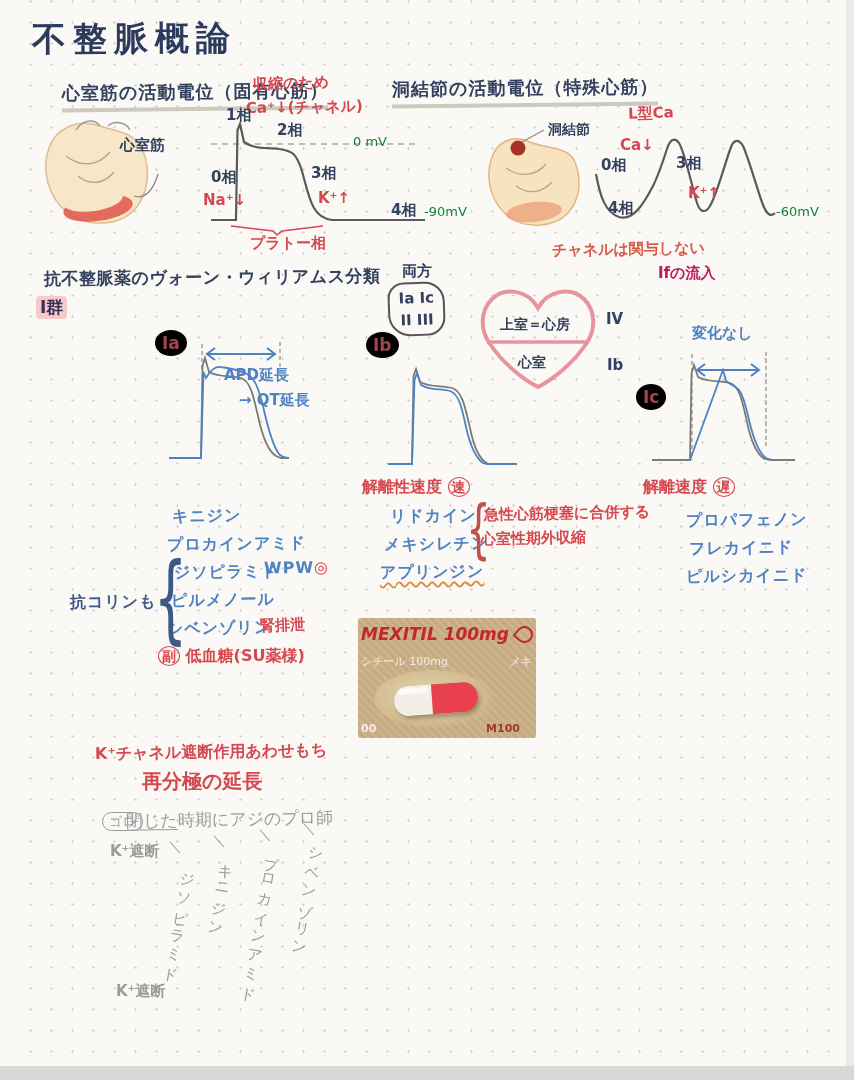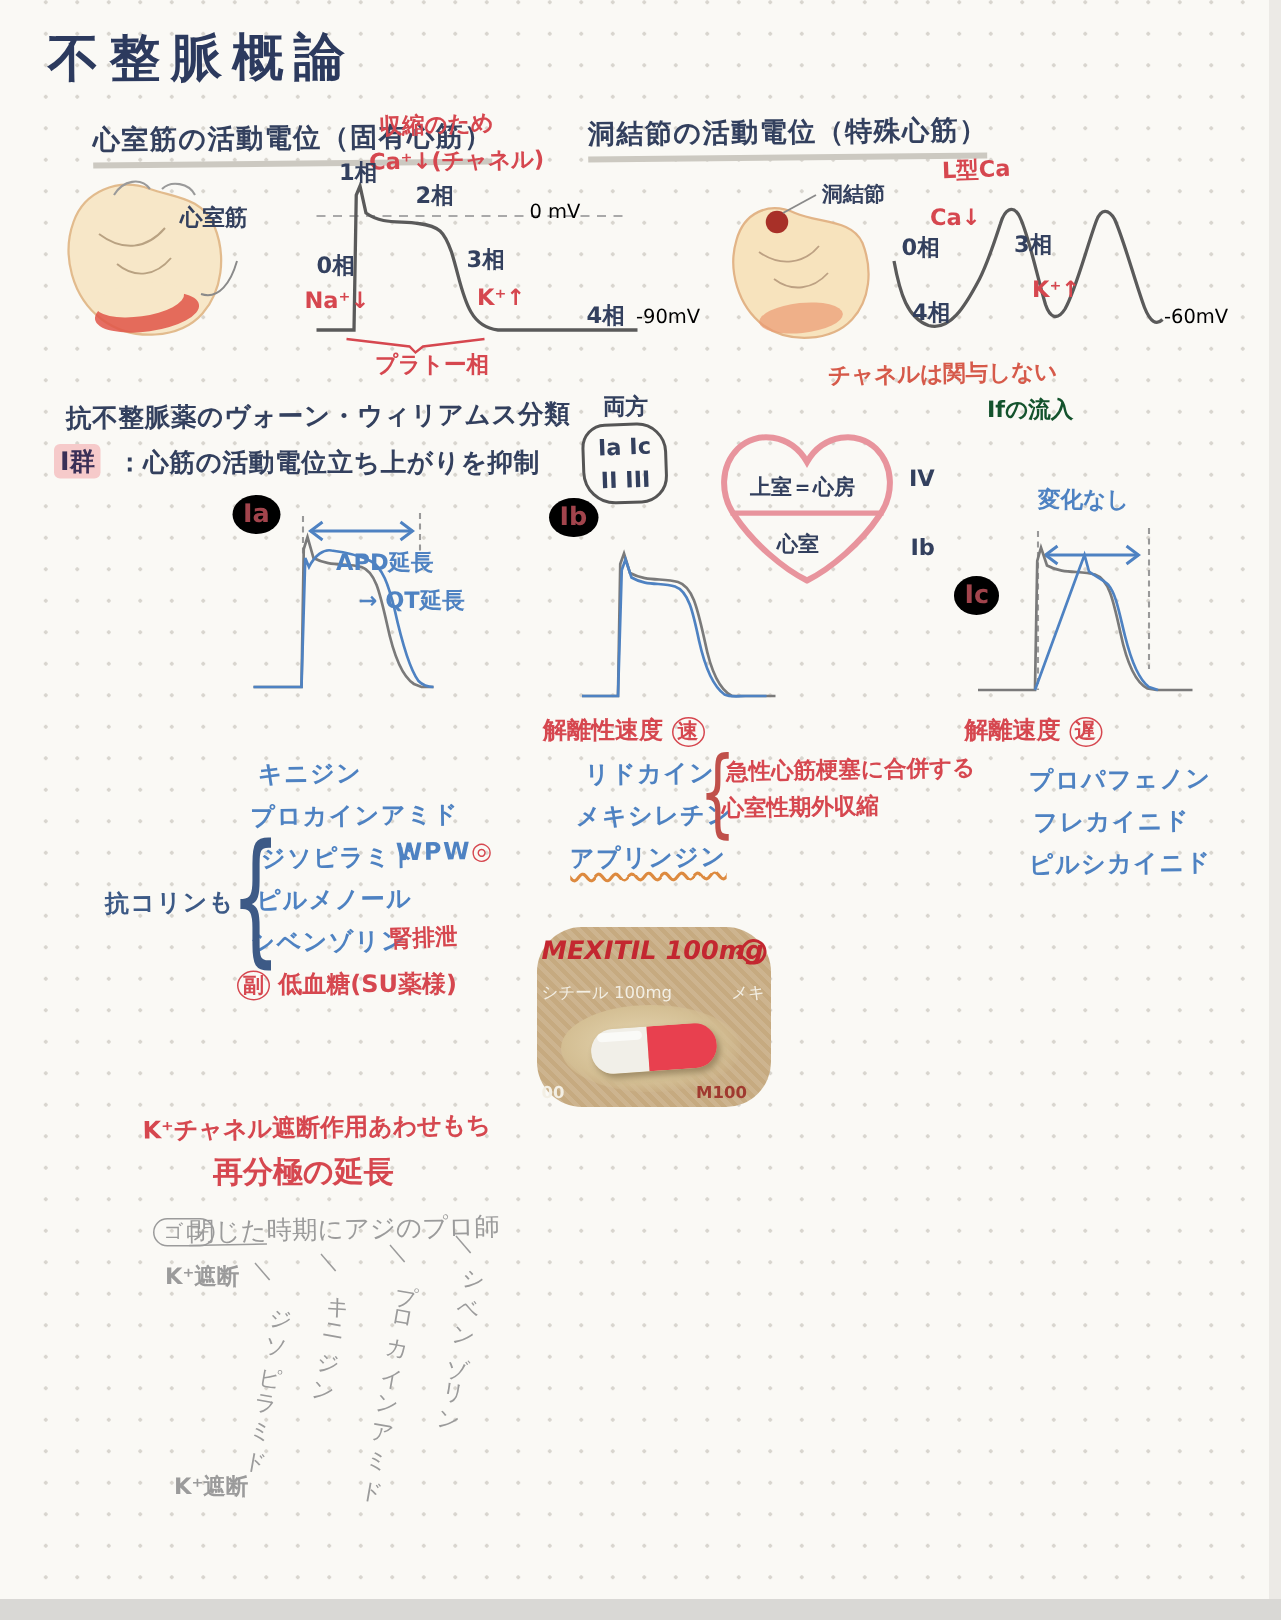--- a/index.html
+++ b/index.html
@@ -7,22 +7,22 @@
     background:#faf9f5;font-family:"DejaVu Sans",sans-serif;}
   #dots{position:absolute;left:14px;top:0;right:8px;bottom:16px;
     background-image:radial-gradient(#d8d5ce 1.1px,transparent 1.4px);
     background-size:21px 21px;background-position:6px 12px;}
   .edge-bottom{position:absolute;left:0;right:0;bottom:0;height:14px;background:#d9d8d5;}
   .edge-right{position:absolute;right:0;top:0;width:8px;height:1080px;background:#eceae6;}
   .abs{position:absolute;white-space:nowrap;}
   .navy{color:#33405e;}
   .blue{color:#4e82c2;}
   .red{color:#d6474f;}
-  .orange{color:#14532d;}
-  .gray{color:#000000;}
+  .orange{color:#be185d;}
+  .gray{color:#15803d;}
   .pencil{color:#9b9b9b;}
   .title{font-size:34px;font-weight:bold;color:#2c3a5e;letter-spacing:7px;transform:rotate(-0.4deg);}
   .heading{font-size:18px;font-weight:bold;letter-spacing:1px;border-bottom:4px solid #ccc9c1;
     padding-bottom:3px;transform:rotate(-0.6deg);}
   .h3{font-size:17px;font-weight:bold;letter-spacing:0.5px;}
   .lbl{font-size:15px;font-weight:bold;}
   .sm{font-size:13px;}
   .badge{background:#000000;border-radius:50%;padding:3px 7px;font-size:17px;font-weight:bold;color:#a2444c;}
   .pinkhl{background:#f6caca;border-radius:4px;padding:0 4px;font-weight:bold;color:#3a2f57;}
   .drug{font-size:16px;font-weight:bold;letter-spacing:1px;transform:rotate(-0.8deg);}
@@ -96,21 +96,20 @@
   <div class="abs lbl navy" style="left:601px;top:156px;">0相</div>
   <div class="abs lbl navy" style="left:676px;top:154px;">3相</div>
   <div class="abs lbl red" style="left:688px;top:184px;">K⁺↑</div>
   <div class="abs lbl navy" style="left:608px;top:199px;">4相</div>
   <div class="abs sm gray" style="left:776px;top:204px;">-60mV</div>
   <div class="abs lbl" style="left:552px;top:240px;color:#d65a4a;transform:rotate(-1deg);">チャネルは関与しない</div>
   <div class="abs lbl orange" style="left:658px;top:264px;">Ifの流入</div>
 
   <div class="abs h3 navy" style="left:44px;top:266px;transform:rotate(-0.5deg);">抗不整脈薬のヴォーン・ウィリアムス分類</div>
   <span class="abs pinkhl" style="left:36px;top:296px;font-size:17px;">I群</span>
-  <div class="abs h3 navy" style="left:78px;top:297px;">：心筋の活動電位立ち上がりを抑制</div>
 
   <div class="abs lbl navy" style="left:402px;top:262px;">両方</div>
   <div class="abs bubble navy" style="left:388px;top:282px;">
     <div>Ia Ic</div>
     <div>II III</div>
   </div>
 
   <svg class="abs" style="left:476px;top:284px;" width="124" height="112" viewBox="0 0 124 112">
     <path d="M 62 24 C 51 5 28 3 16 15 C 4 27 4 46 14 60 C 26 78 46 95 62 103 C 78 95 98 78 110 60 C 120 46 120 27 108 15 C 96 3 73 5 62 24 Z" fill="none" stroke="#e8949d" stroke-width="4"></path>
     <path d="M 11 58 H 113" fill="none" stroke="#e8949d" stroke-width="3.5"></path>
@@ -171,21 +170,21 @@
     <path d="M 45 114 L 75 32 L 78 24 L 81 35 C 86 39 90 40 94 44 C 99 50 101 62 105 78 C 109 94 114 107 121 112 L 127 114" fill="none" stroke="#4e82c2" stroke-width="1.8"></path>
   </svg>
   <div class="abs" style="left:643px;top:477px;font-size:16px;font-weight:bold;">
     <span class="red">解離速度</span>
     <span class="circ red">遅</span>
   </div>
   <div class="abs drug blue" style="left:686px;top:510px;">プロパフェノン</div>
   <div class="abs drug blue" style="left:689px;top:538px;">フレカイニド</div>
   <div class="abs drug blue" style="left:686px;top:566px;">ピルシカイニド</div>
 
-  <div class="abs photo" style="left:358px;top:618px;width:156px;height:120px;border-radius:30px;">
+  <div class="abs photo" style="left:358px;top:618px;width:178px;height:120px;">
     <div class="abs" style="left:3px;top:6px;font-size:17px;font-weight:bold;font-style:italic;color:#c32730;letter-spacing:0;">MEXITIL 100mg</div>
     <div class="abs" style="right:3px;top:8px;width:13px;height:13px;border:2.5px solid #c32730;border-radius:50% 50% 50% 0;transform:rotate(40deg);"></div>
     <div class="abs" style="left:3px;top:36px;font-size:11px;color:#f3efe4;">シチール 100mg</div>
     <div class="abs" style="right:4px;top:36px;font-size:11px;color:#f3efe4;">メキ</div>
     <div class="abs" style="left:16px;top:52px;width:120px;height:58px;border-radius:50%;background:radial-gradient(ellipse at 45% 45%, #e6d6b2 0%, #d4bf94 55%, rgba(212,191,148,0) 75%);"></div>
     <div class="abs" style="left:36px;top:66px;width:84px;height:30px;transform:rotate(-4deg);border-radius:16px;overflow:hidden;box-shadow:2px 3px 4px rgba(90,70,40,0.45);display:flex;">
       <div style="width:45%;height:100%;background:#f1efe8;"></div>
       <div style="width:55%;height:100%;background:#e8404f;"></div>
     </div>
     <div class="abs" style="left:40px;top:70px;width:30px;height:6px;border-radius:4px;background:rgba(255,255,255,0.65);transform:rotate(-4deg);"></div>

